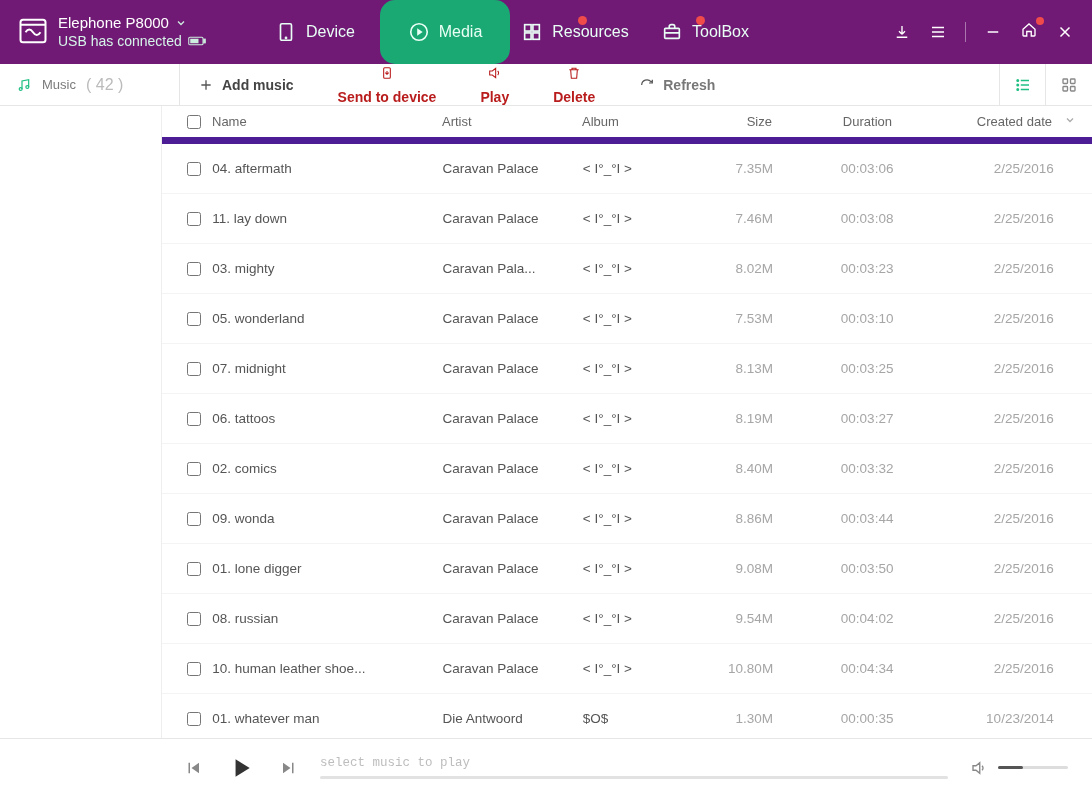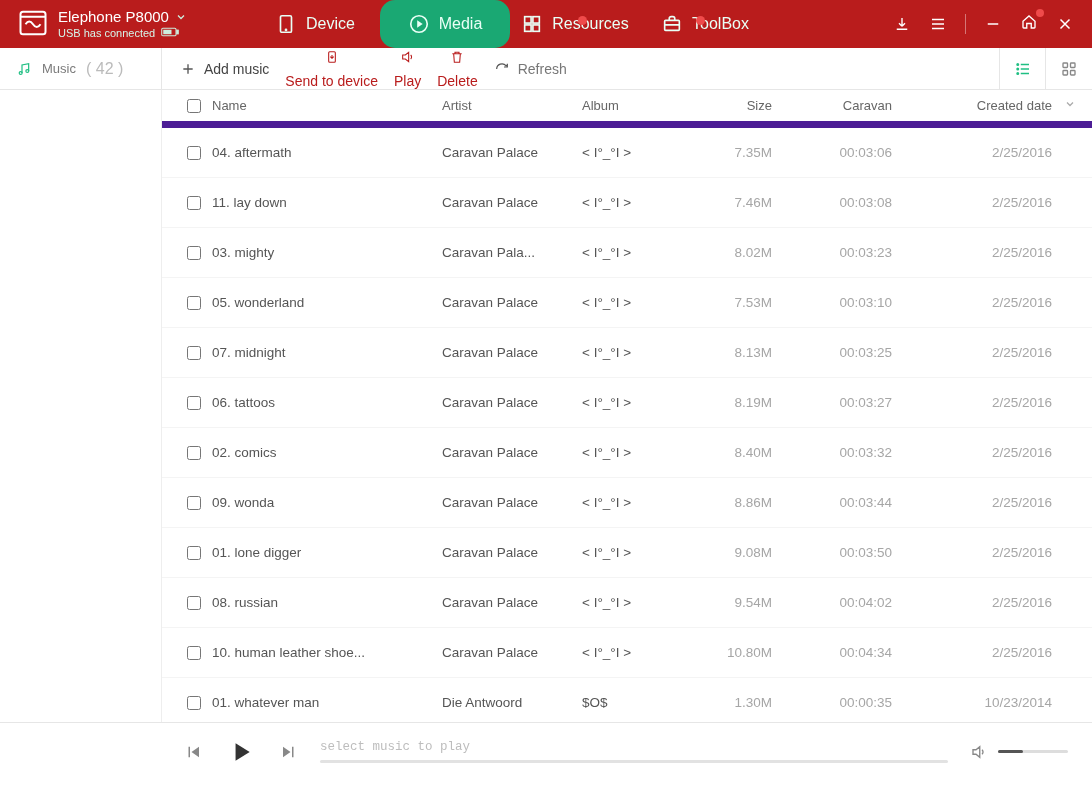--- a/index.html
+++ b/index.html
@@ -9,35 +9,35 @@
     color: #555;
     width: 1092px;
     height: 800px;
     overflow: hidden;
     background: #fff;
   }
   
   .topbar {
     display: flex;
     align-items: stretch;
-    height: 48px;
-    background: #b91c1c;
+    height: 64px;
+    background: #701a75;
     color: #fff;
   }
   .device-block {
     display: flex;
     align-items: center;
     gap: 10px;
     padding: 0 18px;
     min-width: 250px;
   }
   .device-logo svg { width: 30px; height: 30px; }
   .device-text { display: flex; flex-direction: column; line-height: 1.25; }
   .device-name-row { display: flex; align-items: center; gap: 6px; font-size: 15px; }
-  .device-sub { display: flex; align-items: center; gap: 6px; font-size: 11px; color: #d6f5e9; }
+  .device-sub { display: flex; align-items: center; gap: 6px; font-size: 14px; color: #d6f5e9; }
   .battery svg { width: 18px; height: 10px; }
   .nav { display: flex; }
   .nav-tab {
     display: flex;
     align-items: center;
     justify-content: center;
     gap: 9px;
     width: 130px;
     font-size: 16px;
     color: #e9fff6;
@@ -64,29 +64,29 @@
   }
   .win-controls .sep { width: 1px; height: 20px; background: rgba(255,255,255,.4); }
   .win-controls span, .win-controls svg { cursor: pointer; }
   .win-controls svg { width: 18px; height: 18px; }
   .win-home { position: relative; }
   .win-home .red-dot { position:absolute; top:-4px; right:-6px; width:8px;height:8px;background:#ef4b4b;border-radius:50%; }
 
   
   .secondbar { display:flex; height:42px; border-bottom:1px solid #e6e6e6; }
   .sidebar {
-    width: 162px;
+    width: 180px;
     display:flex; align-items:center; gap:10px;
     padding:0 16px;
     border-right:1px solid #e6e6e6;
     color:#7b7b7b;
   }
   .sidebar svg { width:16px; height:16px; color:#1fbf83; }
   .sidebar .count { color:#bbb; font-size:16px; }
-  .toolbar { display:flex; align-items:center; gap:16px; padding:9px 18px; }
+  .toolbar { display:flex; align-items:center; gap:44px; padding:9px 18px;font-weight:bold; }
   .tool-btn {
     display:flex; align-items:center; gap:8px;
     color:#777; font-size:14px; cursor:pointer;
   }
   .tool-btn.primary { color:#444; }
   .tool-btn.disabled { color:#b91c1c;flex-direction:column; }
   .tool-btn svg { width:16px; height:16px; }
   .viewswitch {
     margin-left:auto; display:flex; align-items:center;
     border-left:1px solid #e6e6e6;
@@ -112,21 +112,21 @@
   .col-name {flex:0 0 230px;}
   .col-artist{flex:0 0 140px;}
   .col-album{flex:0 0 120px;}
   .col-size{flex:0 0 100px; text-align:right; padding-right:30px;}
   .col-dur{flex:0 0 110px; text-align:right; padding-right:20px;}
   .col-date{flex:0 0 140px; text-align:right;}
   .col-caret{flex:0 0 24px;text-align:right;color:#aaa;}
   .tbody{flex:1;overflow-y:auto;}
   .row {
     display:flex; align-items:center; height:50px; padding:0 14px;
-    border-bottom:1px solid #f4f4f4; font-size:13.5px; color:#555;
+    border-bottom:1px solid #f4f4f4; font-size:13.5px; color:#555;justify-content:space-between;
   }
   .row .col-size,.row .col-dur,.row .col-date{color:#a6a6a6;}
   input[type=checkbox]{width:14px;height:14px;accent-color:#1fbf83;}
   .ellipsis{white-space:nowrap;overflow:hidden;text-overflow:ellipsis;}
 
   
   .player {
     height:58px; border-top:1px solid #e6e6e6;
     display:flex; align-items:center; padding:0 24px; gap:22px;
   }
@@ -303,21 +303,21 @@
   <div class="main-left"></div>
   <div class="table-wrap">
     <div class="thead">
       <div class="col-check">
           <input type="checkbox" style="">
         </div>
       <div class="col-name">Name</div>
       <div class="col-artist">Artist</div>
       <div class="col-album">Album</div>
       <div class="col-size">Size</div>
-      <div class="col-dur">Caravan</div>
+      <div class="col-dur">Duration</div>
       <div class="col-date">Created date</div>
       <div class="col-caret">
         <svg width="12" height="12" viewBox="0 0 24 24" stroke="#aaa" stroke-width="2.5" fill="none">
             <path d="M6 9l6 6 6-6"></path>
           </svg>
       </div>
     </div>
     <div class="tbody" id="tbody">
         <div class="row">
           <div class="col-check">

